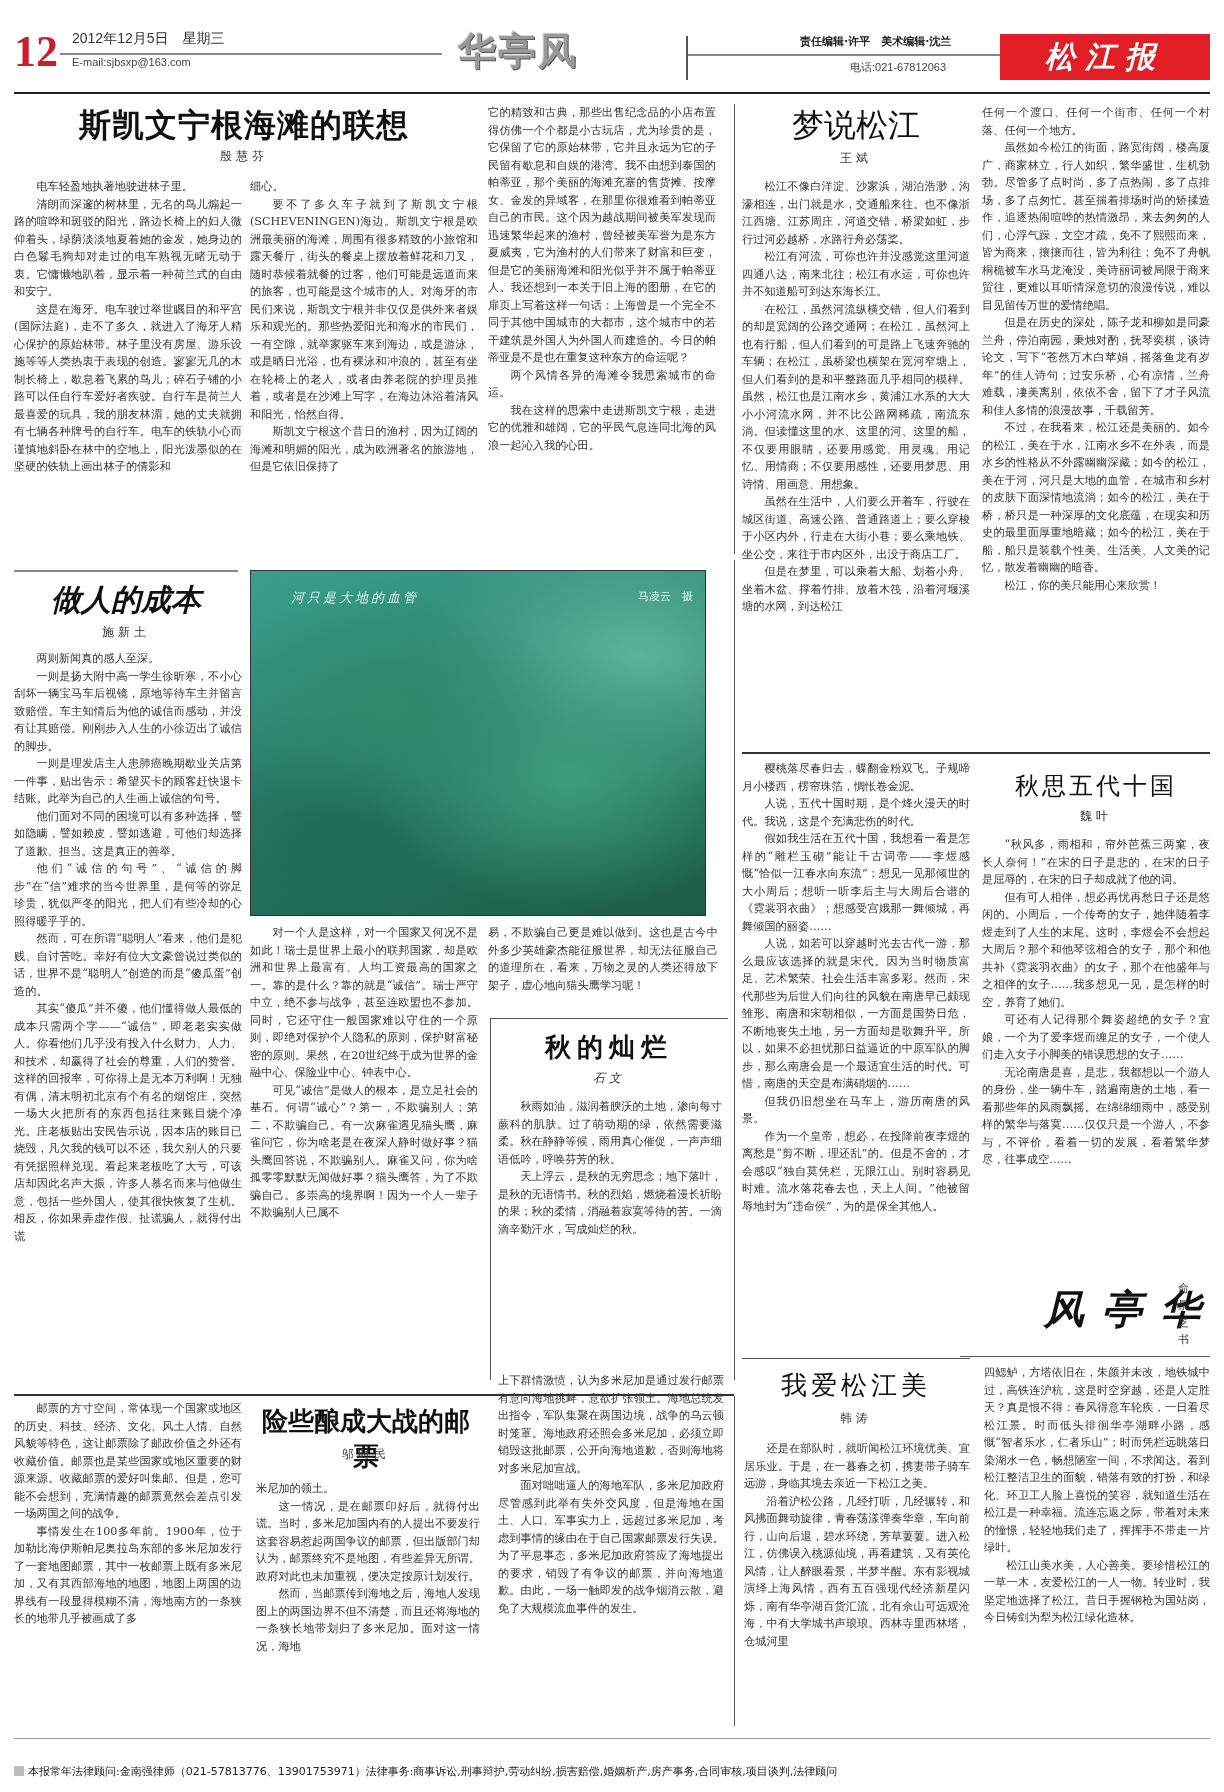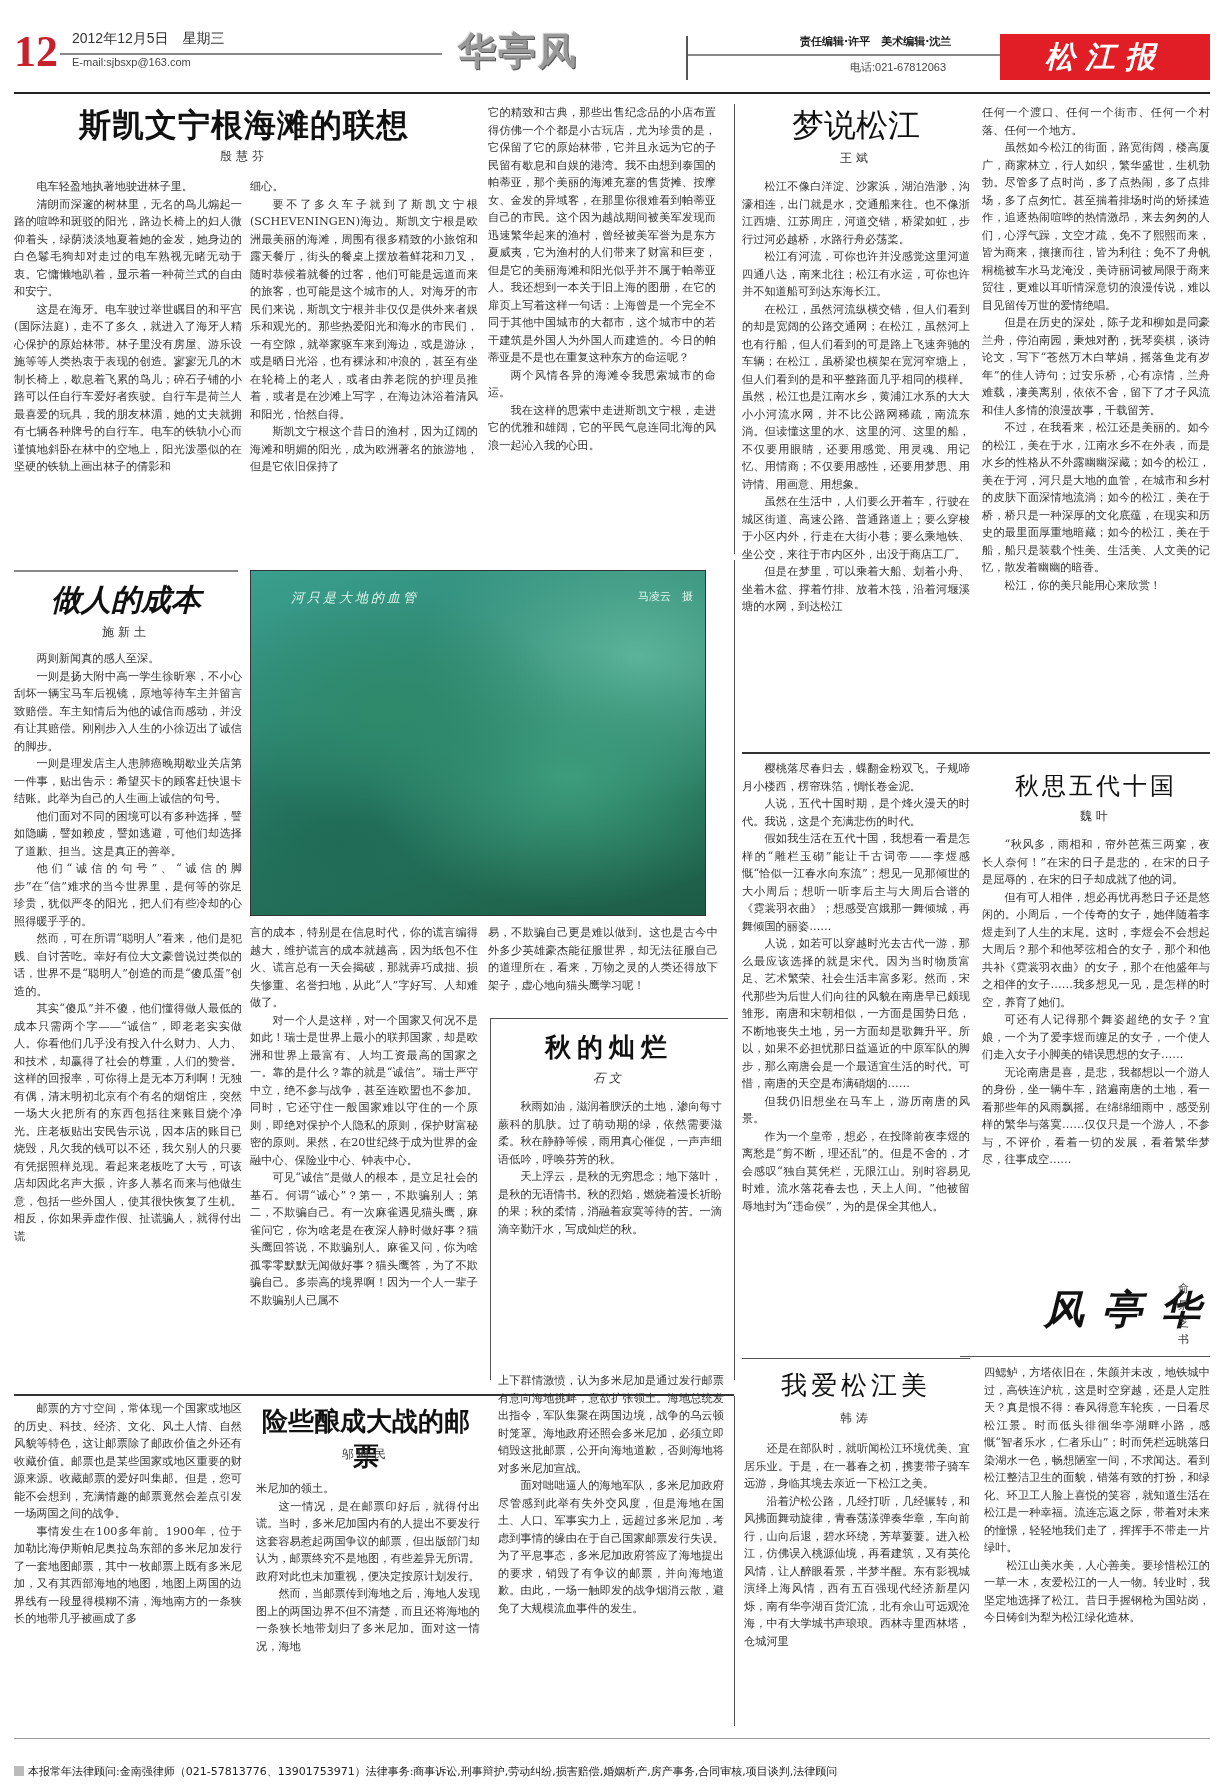--- a/index.html
+++ b/index.html
@@ -104,21 +104,20 @@
   <p>然而，可在所谓“聪明人”看来，他们是犯贱、自讨苦吃。幸好有位大文豪曾说过类似的话，世界不是“聪明人”创造的而是“傻瓜蛋”创造的。</p>
   <p>其实“傻瓜”并不傻，他们懂得做人最低的成本只需两个字——“诚信”，即老老实实做人。你看他们几乎没有投入什么财力、人力、和技术，却赢得了社会的尊重，人们的赞誉。这样的回报率，可你得上是无本万利啊！无独有偶，清末明初北京有个有名的烟馆庄，突然一场大火把所有的东西包括往来账目烧个净光。庄老板贴出安民告示说，因本店的账目已烧毁，凡欠我的钱可以不还，我欠别人的只要有凭据照样兑现。看起来老板吃了大亏，可该店却因此名声大振，许多人慕名而来与他做生意，包括一些外国人，使其很快恢复了生机。相反，你如果弄虚作假、扯谎骗人，就得付出谎</p>
 </div>
 
 <div class="abs photo">
   <div class="photo-cap">河只是大地的血管</div>
   <div class="photo-credit">马凌云　摄</div>
 </div>
 
 <div class="col" style="left:250px; top:924px; width:228px; height:456px;">
-  <p style="text-indent:0">言的成本，特别是在信息时代，你的谎言编得越大，维护谎言的成本就越高，因为纸包不住火、谎言总有一天会揭破，那就弄巧成拙、损失惨重、名誉扫地，从此“人”字好写、人却难做了。</p>
   <p>对一个人是这样，对一个国家又何况不是如此！瑞士是世界上最小的联邦国家，却是欧洲和世界上最富有、人均工资最高的国家之一。靠的是什么？靠的就是“诚信”。瑞士严守中立，绝不参与战争，甚至连欧盟也不参加。同时，它还守住一般国家难以守住的一个原则，即绝对保护个人隐私的原则，保护财富秘密的原则。果然，在20世纪终于成为世界的金融中心、保险业中心、钟表中心。</p>
   <p>可见“诚信”是做人的根本，是立足社会的基石。何谓“诚心”？第一，不欺骗别人；第二，不欺骗自己。有一次麻雀遇见猫头鹰，麻雀问它，你为啥老是在夜深人静时做好事？猫头鹰回答说，不欺骗别人。麻雀又问，你为啥孤零零默默无闻做好事？猫头鹰答，为了不欺骗自己。多崇高的境界啊！因为一个人一辈子不欺骗别人已属不</p>
 </div>
 <div class="col" style="left:488px; top:924px; width:230px; height:80px;">
   <p style="text-indent:0">易，不欺骗自己更是难以做到。这也是古今中外多少英雄豪杰能征服世界，却无法征服自己的道理所在，看来，万物之灵的人类还得放下架子，虚心地向猫头鹰学习呢！</p>
 </div>
 
 <div class="boxed" style="left:490px; top:1018px; width:238px; height:362px; border-right:none; border-bottom:none;"></div>
 <div class="title" style="left:494px; top:1030px; width:230px; font-size:26px; letter-spacing:6px;">秋的灿烂</div>
 <div class="byline" style="left:494px; top:1070px; width:230px; font-style:italic;">石文</div>

